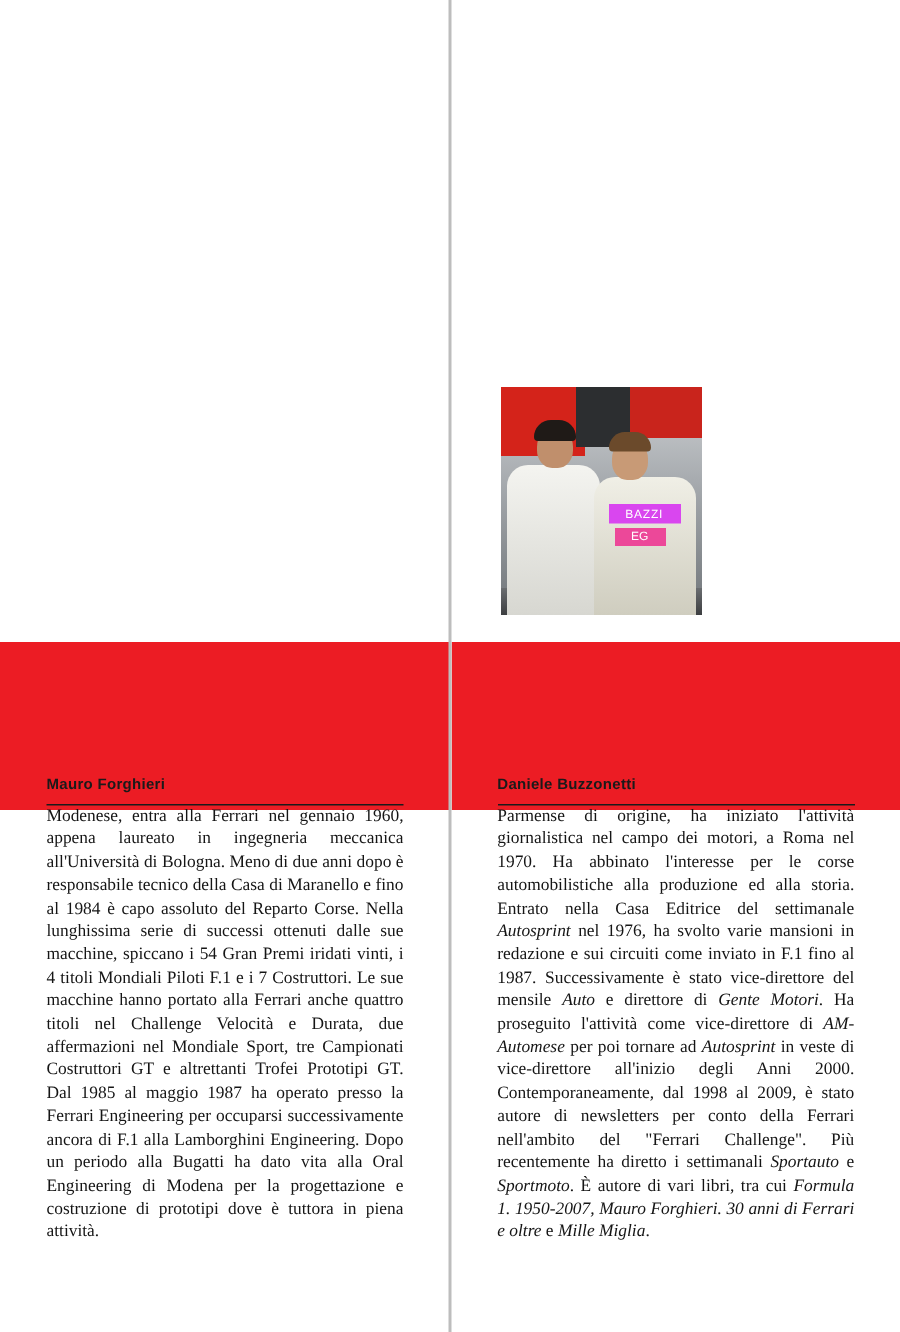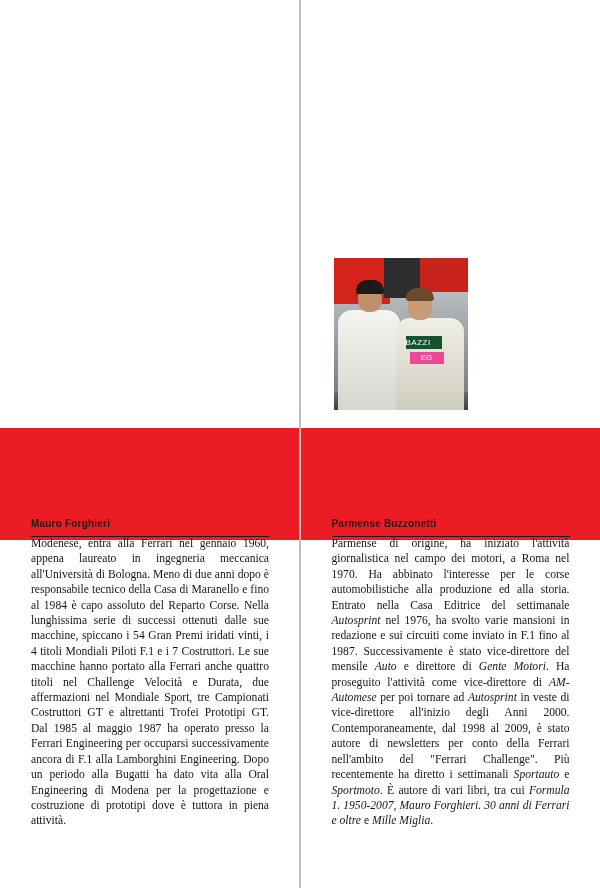--- a/index.html
+++ b/index.html
@@ -194,27 +194,27 @@
   .ph-r-manB-body {
     position: absolute;
     left: 62px; top: 60px;
     width: 68px; height: 92px;
     background: linear-gradient(180deg,#f0efe6 0%, #cfcdbf 100%);
     border-radius: 14px 14px 0 0;
   }
   .ph-r-sponsor {
     position: absolute;
     left: 72px; top: 78px;
-    width: 36px; height: 13px;
-    background: #14532d;
+    width: 48px; height: 13px;
+    background: #d946ef;
     color: #ffffff;
     font-family: "Liberation Sans", sans-serif;
     font-size: 8px;
     line-height: 13px;
-    text-align: left;
+    text-align: center;
     letter-spacing: 0.5px;
   }
   .ph-r-sponsor2 {
     position: absolute;
     left: 76px; top: 94px;
     width: 34px; height: 12px;
     background: #ec4899;
     color: #ffffff;
     font-family: "Liberation Sans", sans-serif;
     font-size: 8px;
@@ -303,20 +303,20 @@
       <div class="ph-r-manA-hair"></div>
       <div class="ph-r-manB-body"></div>
       <div class="ph-r-manB-head"></div>
       <div class="ph-r-manB-hair"></div>
       <div class="ph-r-sponsor">BAZZI</div>
       <div class="ph-r-sponsor2">EG</div>
     </div>
 
     <div class="redband"></div>
 
-    <div class="author right">Parmense Buzzonetti</div>
+    <div class="author right">Daniele Buzzonetti</div>
     <div class="rule"></div>
 
     <div class="bodytext" id="right-body"><span>Parmense di origine, ha iniziato l'attività giornalistica nel campo dei motori, a Roma nel 1970. Ha abbinato l'interesse per le corse automobilistiche alla produzione ed alla storia. Entrato nella Casa Editrice del settimanale </span><i>Autosprint</i><span> nel 1976, ha svolto varie mansioni in redazione e sui circuiti come inviato in F.1 fino al 1987. Successivamente è stato vice-direttore del mensile </span><i>Auto</i><span> e direttore di </span><i>Gente Motori</i><span>. Ha proseguito l'attività come vice-direttore di </span><i>AM-Automese</i><span> per poi tornare ad </span><i>Autosprint</i><span> in veste di vice-direttore all'inizio degli Anni 2000. Contemporaneamente, dal 1998 al 2009, è stato autore di newsletters per conto della Ferrari nell'ambito del "Ferrari Challenge". Più recentemente ha diretto i settimanali </span><i>Sportauto</i><span> e </span><i>Sportmoto</i><span>. È autore di vari libri, tra cui </span><i>Formula 1. 1950-2007, Mauro Forghieri. 30 anni di Ferrari e oltre</i><span> e </span><i>Mille Miglia</i><span>.</span></div>
   </div>
 
   <div class="gutter"></div>
 </div>
 
 </body></html>

